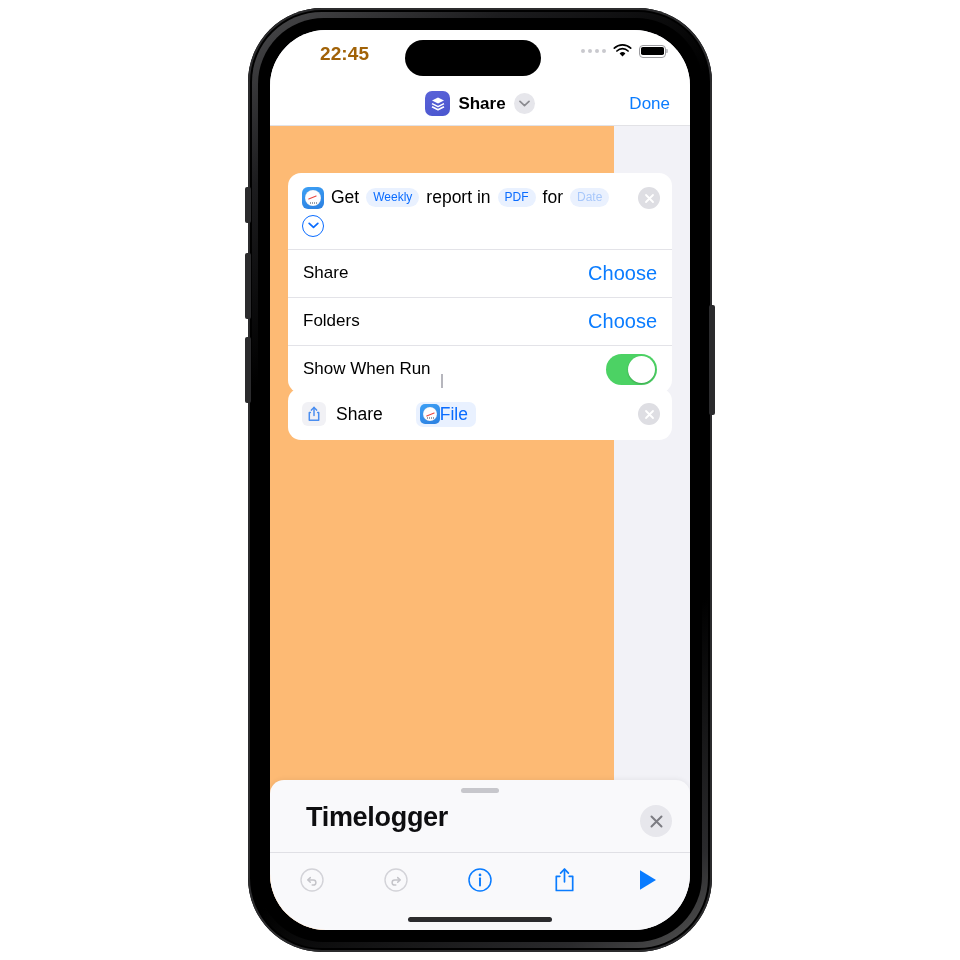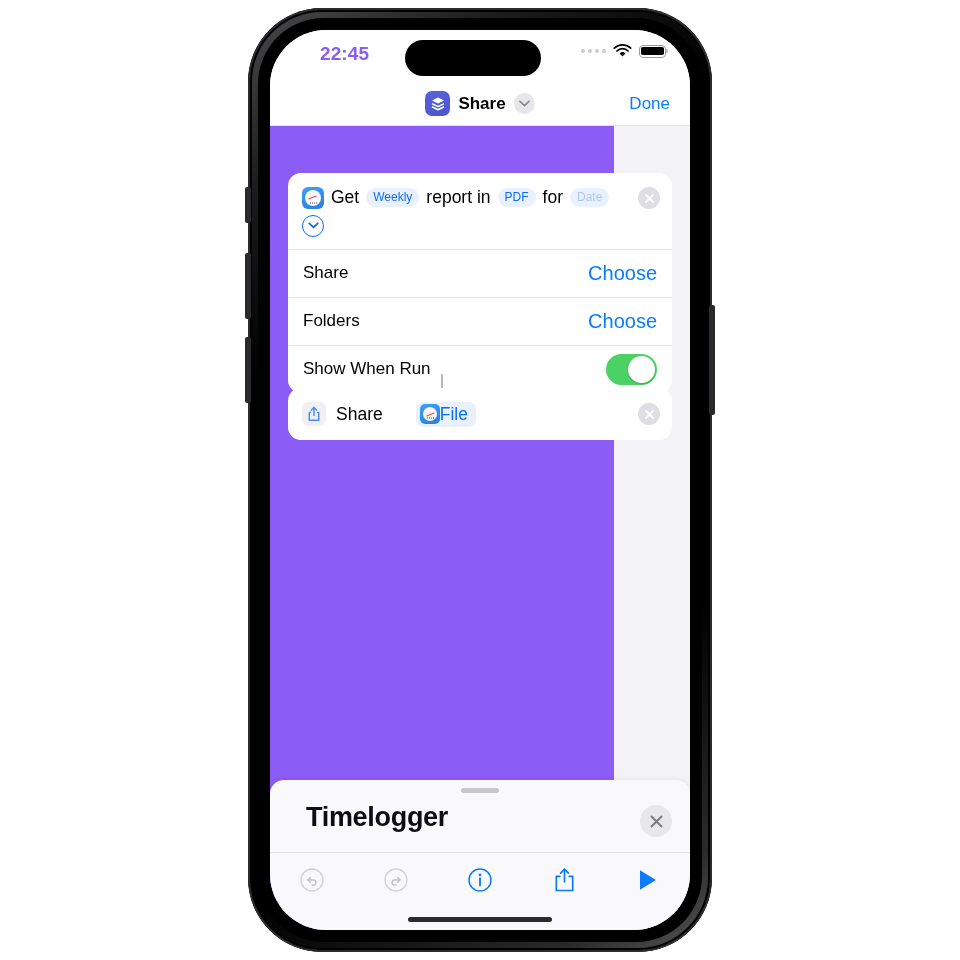--- a/index.html
+++ b/index.html
@@ -54,21 +54,21 @@
 
   
   .status-bar {
     position: absolute; left: 0; top: 0;
     width: 420px; height: 52px;
     background: #ffffff;
     display: flex; align-items: center;
   }
   .status-time {
     position: absolute; left: 50px; top: 13px;
-    font-size: 19px; font-weight: 600; color: #8b5cf6;
+    font-size: 19px; font-weight: 600; color: #a16207;
     letter-spacing: 0.1px;
   }
   .dynamic-island {
     position: absolute; left: 135px; top: 10px;
     width: 136px; height: 36px;
     background: #000; border-radius: 20px;
   }
   .status-right {
     position: absolute; right: 24px; top: 14px;
     display: flex; align-items: center; gap: 7px;
@@ -115,21 +115,21 @@
   }
   .done-btn {
     position: absolute; right: 20px; top: 12px;
     font-size: 17px; color: #0a7cff; font-weight: 400;
   }
 
   
   .canvas {
     position: absolute; left: 0; top: 96px;
     width: 344px; bottom: 0;
-    background: #8b5cf6;
+    background: #fdba74;
     padding-left: 41px;
   }
 
   .card-group {
     position: absolute; left: 18px; top: 47px;
     width: 384px;
     background: #ffffff;
     border-radius: 13px;
     overflow: hidden;
   }

